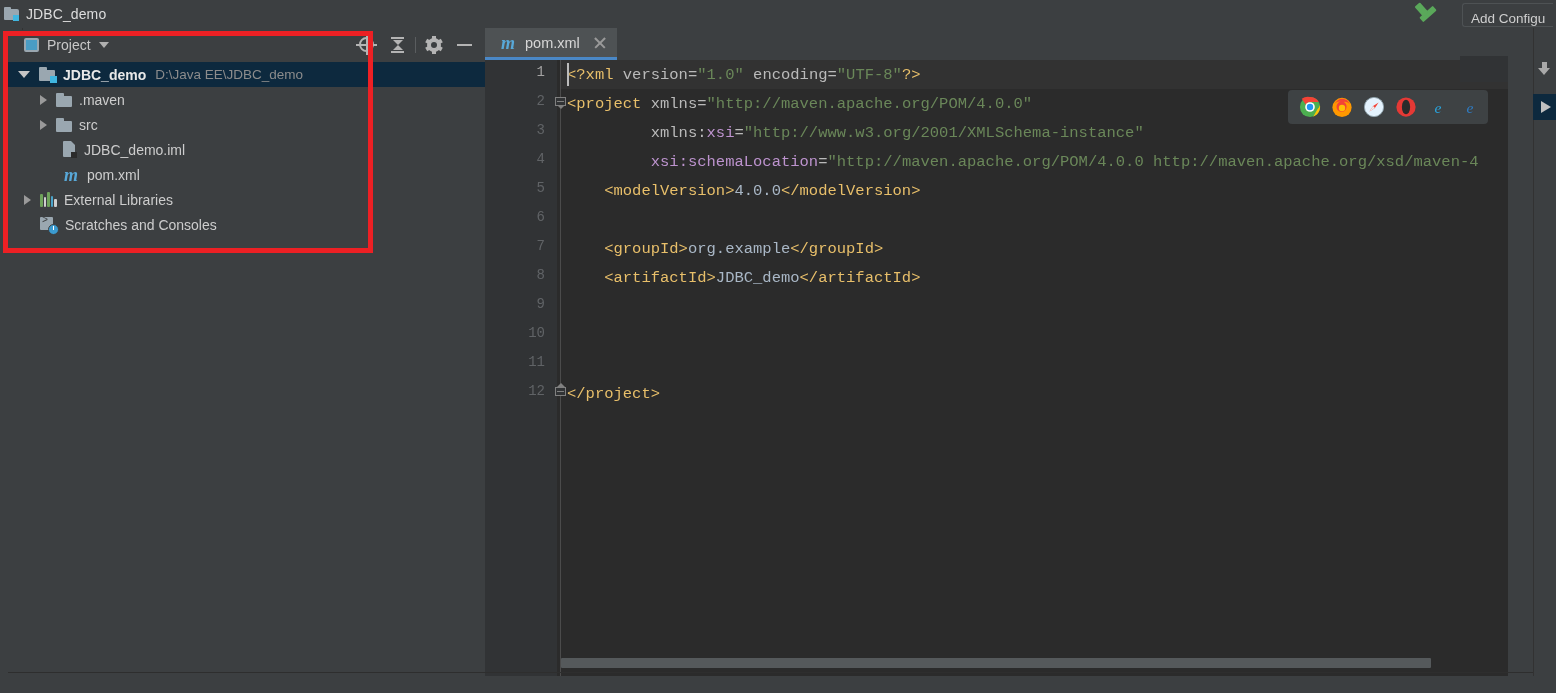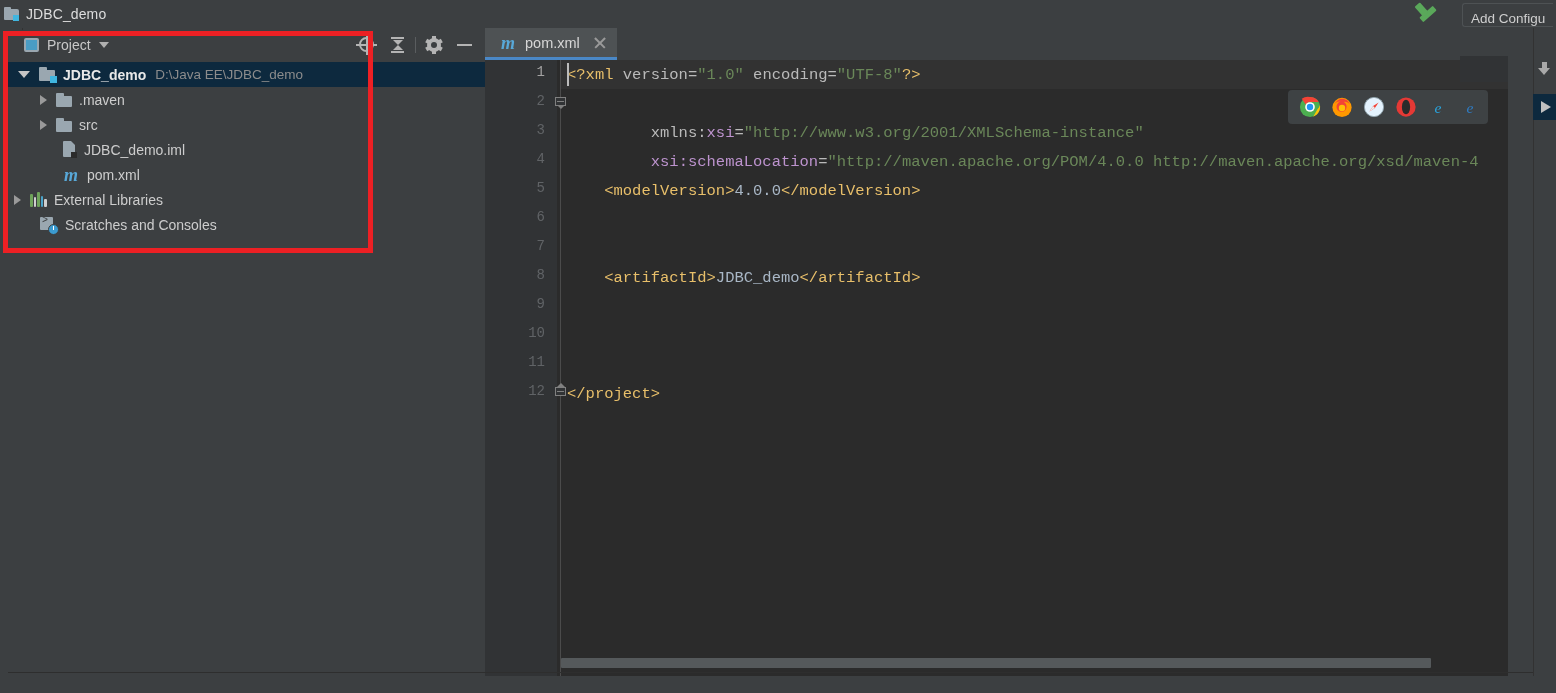--- a/index.html
+++ b/index.html
@@ -523,21 +523,21 @@
             <div class="dot"></div>
           </div>
           <span class="tname">JDBC_demo.iml</span>
         </div>
         <div class="trow" style="padding-left: 32px;">
           <div class="twisty-sp"></div>
           <div style="width: 9px; flex: 0 0 auto;"></div>
           <div class="ico ico-mvn">m</div>
           <span class="tname">pom.xml</span>
         </div>
-        <div class="trow" style="padding-left: 6px;">
+        <div class="trow" style="padding-left: 16px;">
           <div class="twisty"></div>
           <div style="width: 9px; flex: 0 0 auto;"></div>
           <div class="ico ico-lib">
             <i style="background:#6FA35B;height:13px"></i>
             <i style="background:#CFCFCF;height:10px"></i>
             <i style="background:#6FA35B;height:15px"></i>
             <i style="background:#4AA3C9;height:11px"></i>
             <i style="background:#CFCFCF;height:8px"></i>
           </div>
           <span class="tname">External Libraries</span>
@@ -581,24 +581,26 @@
           <div class="gutter-line" style="top: 207px;">8</div>
           <div class="gutter-line" style="top: 236px;">9</div>
           <div class="gutter-line" style="top: 265px;">10</div>
           <div class="gutter-line" style="top: 294px;">11</div>
           <div class="gutter-line" style="top: 323px;">12</div>
         </div>
       <div class="fold-rail"></div>
       <div class="cur-line-hl" id="curhl" style="top: 0px;"></div>
       <div class="code" id="code">
           <div class="cline" style="top: 1px;"><span class="tk-tag">&lt;?xml </span><span class="tk-attr">version</span><span class="tk-eq">=</span><span class="tk-str">"1.0"</span><span class="tk-txt"> </span><span class="tk-attr">encoding</span><span class="tk-eq">=</span><span class="tk-str">"UTF-8"</span><span class="tk-tag">?&gt;</span></div>
+          <div class="cline" style="top: 30px;"><span class="tk-tag">&lt;project </span><span class="tk-attr">xmlns</span><span class="tk-eq">=</span><span class="tk-str">"http://maven.apache.org/POM/4.0.0"</span></div>
           <div class="cline" style="top: 59px;"><span class="tk-attr">         xmlns:</span><span class="tk-ns">xsi</span><span class="tk-eq">=</span><span class="tk-str">"http://www.w3.org/2001/XMLSchema-instance"</span></div>
           <div class="cline" style="top: 88px;"><span class="tk-txt">         </span><span class="tk-ns">xsi</span><span class="tk-ns">:schemaLocation</span><span class="tk-eq">=</span><span class="tk-str">"http://maven.apache.org/POM/4.0.0 http://maven.apache.org/xsd/maven-4</span></div>
           <div class="cline" style="top: 117px;"><span class="tk-tag">    &lt;modelVersion&gt;</span><span class="tk-txt">4.0.0</span><span class="tk-tag">&lt;/modelVersion&gt;</span></div>
           <div class="cline" style="top: 146px;"></div>
+          <div class="cline" style="top: 175px;"><span class="tk-tag">    &lt;groupId&gt;</span><span class="tk-txt">org.example</span><span class="tk-tag">&lt;/groupId&gt;</span></div>
           <div class="cline" style="top: 204px;"><span class="tk-tag">    &lt;artifactId&gt;</span><span class="tk-txt">JDBC_demo</span><span class="tk-tag">&lt;/artifactId&gt;</span></div>
           <div class="cline" style="top: 262px;"></div>
           <div class="cline" style="top: 291px;"></div>
           <div class="cline" style="top: 320px; text-align: right;"><span class="tk-tag">&lt;/project&gt;</span></div>
           <div class="caret-bar" style="top: 3px;"></div>
         </div>
 
       <div class="hscroll-track">
         <div class="hscroll-thumb"></div>
       </div>

